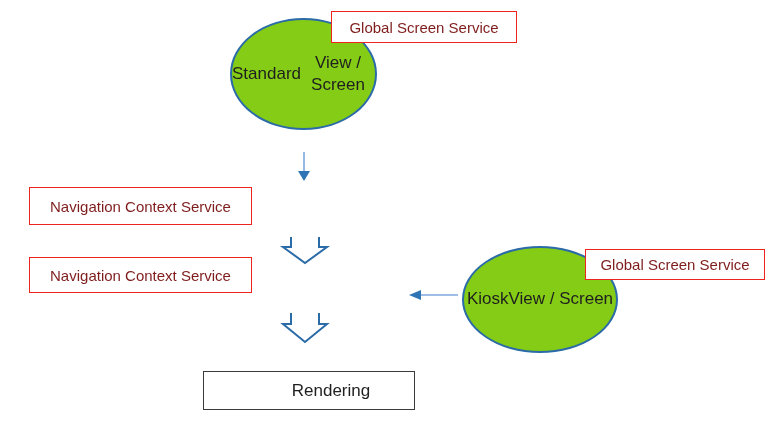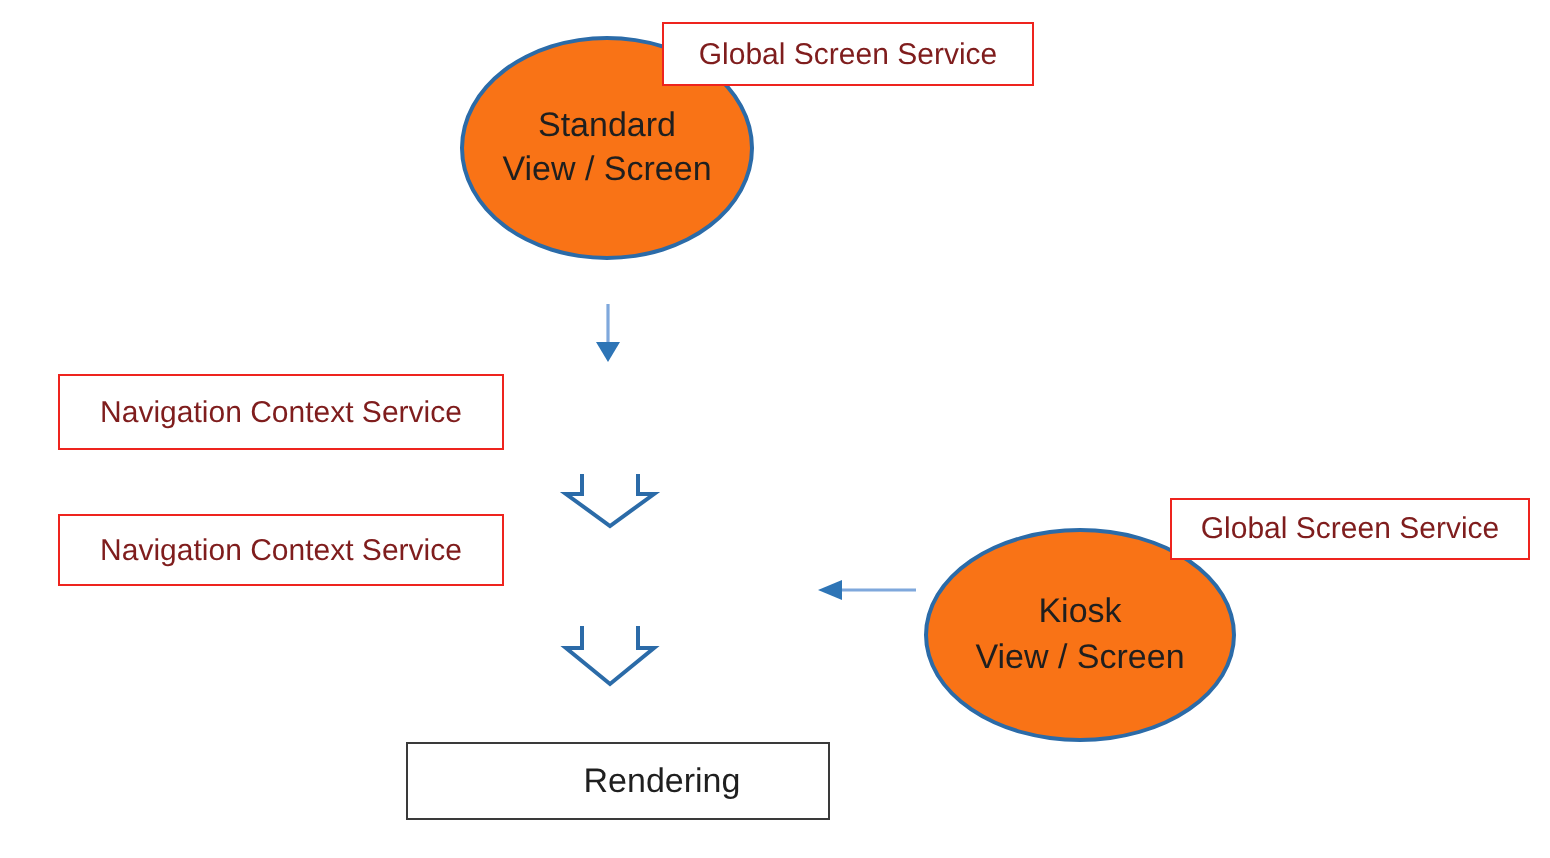--- a/index.html
+++ b/index.html
@@ -13,23 +13,23 @@
     width: 775px;
     height: 429px;
     background: #ffffff;
     overflow: hidden;
   }
   
   .ellipse {
     position: absolute;
     border: 2px solid #2b6ba8;
     border-radius: 50%;
-    background: #f97316;
+    background: #84cc16;
     display: flex;
-    flex-direction: column;
+    flex-direction: row;
     align-items: center;
     justify-content: center;
     text-align: center;
     color: #1f1f1f;
     font-size: 17px;
     line-height: 1.3;
     z-index: 1;
     box-sizing: border-box;
   }
   
@@ -77,21 +77,21 @@
 </head>
 <body>
 
 <div class="canvas">
 
   <div class="ellipse" style="left:230px; top:18px; width:147px; height:112px;">
     <div>Standard</div>
     <div>View / Screen</div>
   </div>
 
-  <div class="ellipse" style="left:462px; top:264px; width:156px; height:107px;align-items:center;">
+  <div class="ellipse" style="left:462px; top:246px; width:156px; height:107px;align-items:center;">
     <div>Kiosk</div>
     <div>View / Screen</div>
   </div>
 
 
 
   <div class="process rendering" style="left:203px; top:371px; width:212px; height:39px;">
     <span>Rendering</span>
   </div>
 

